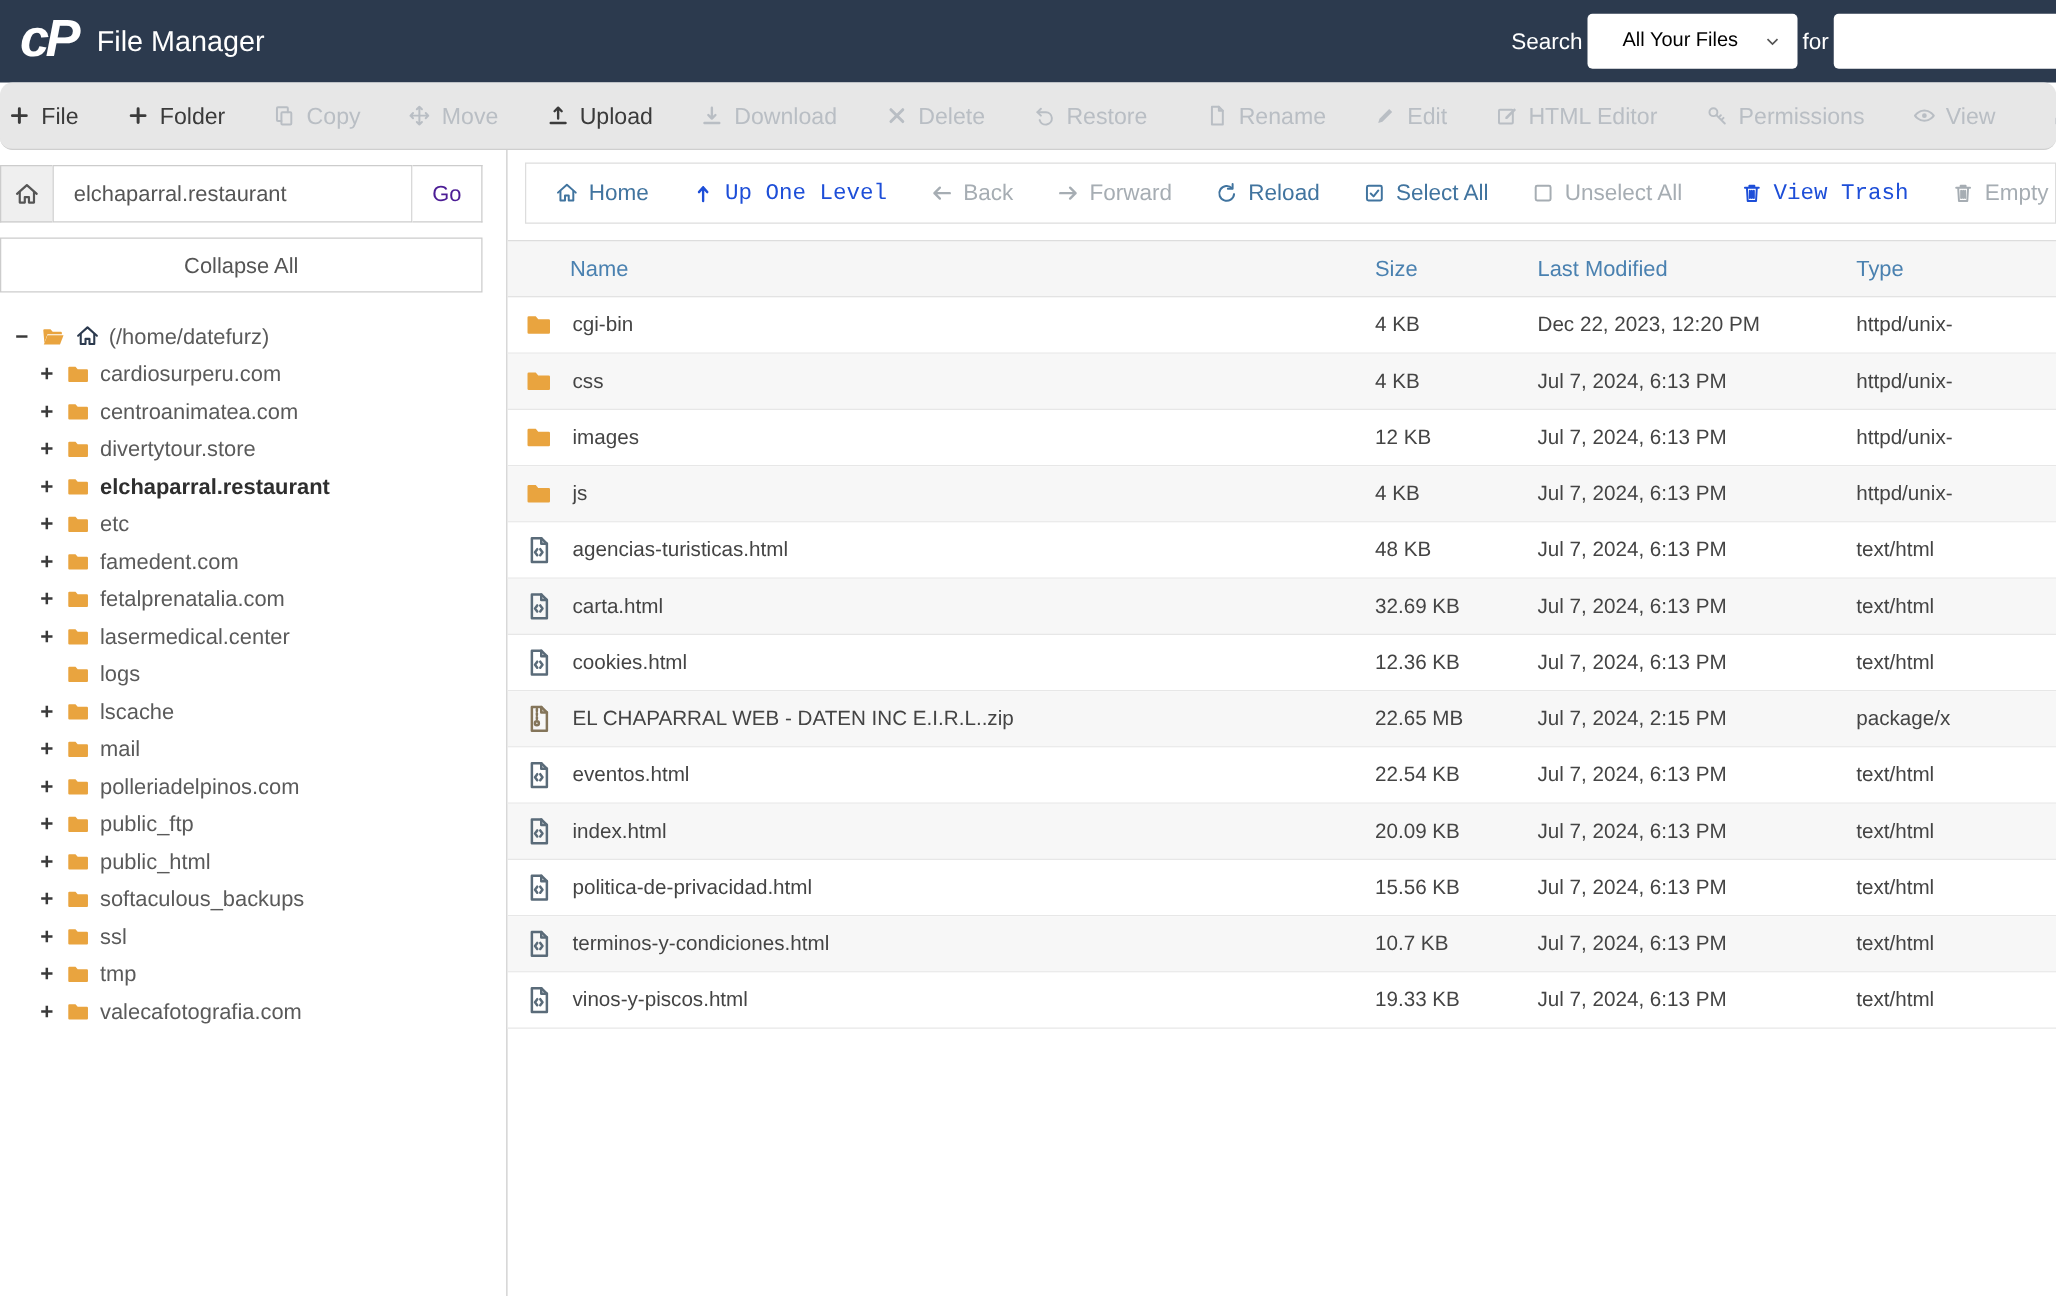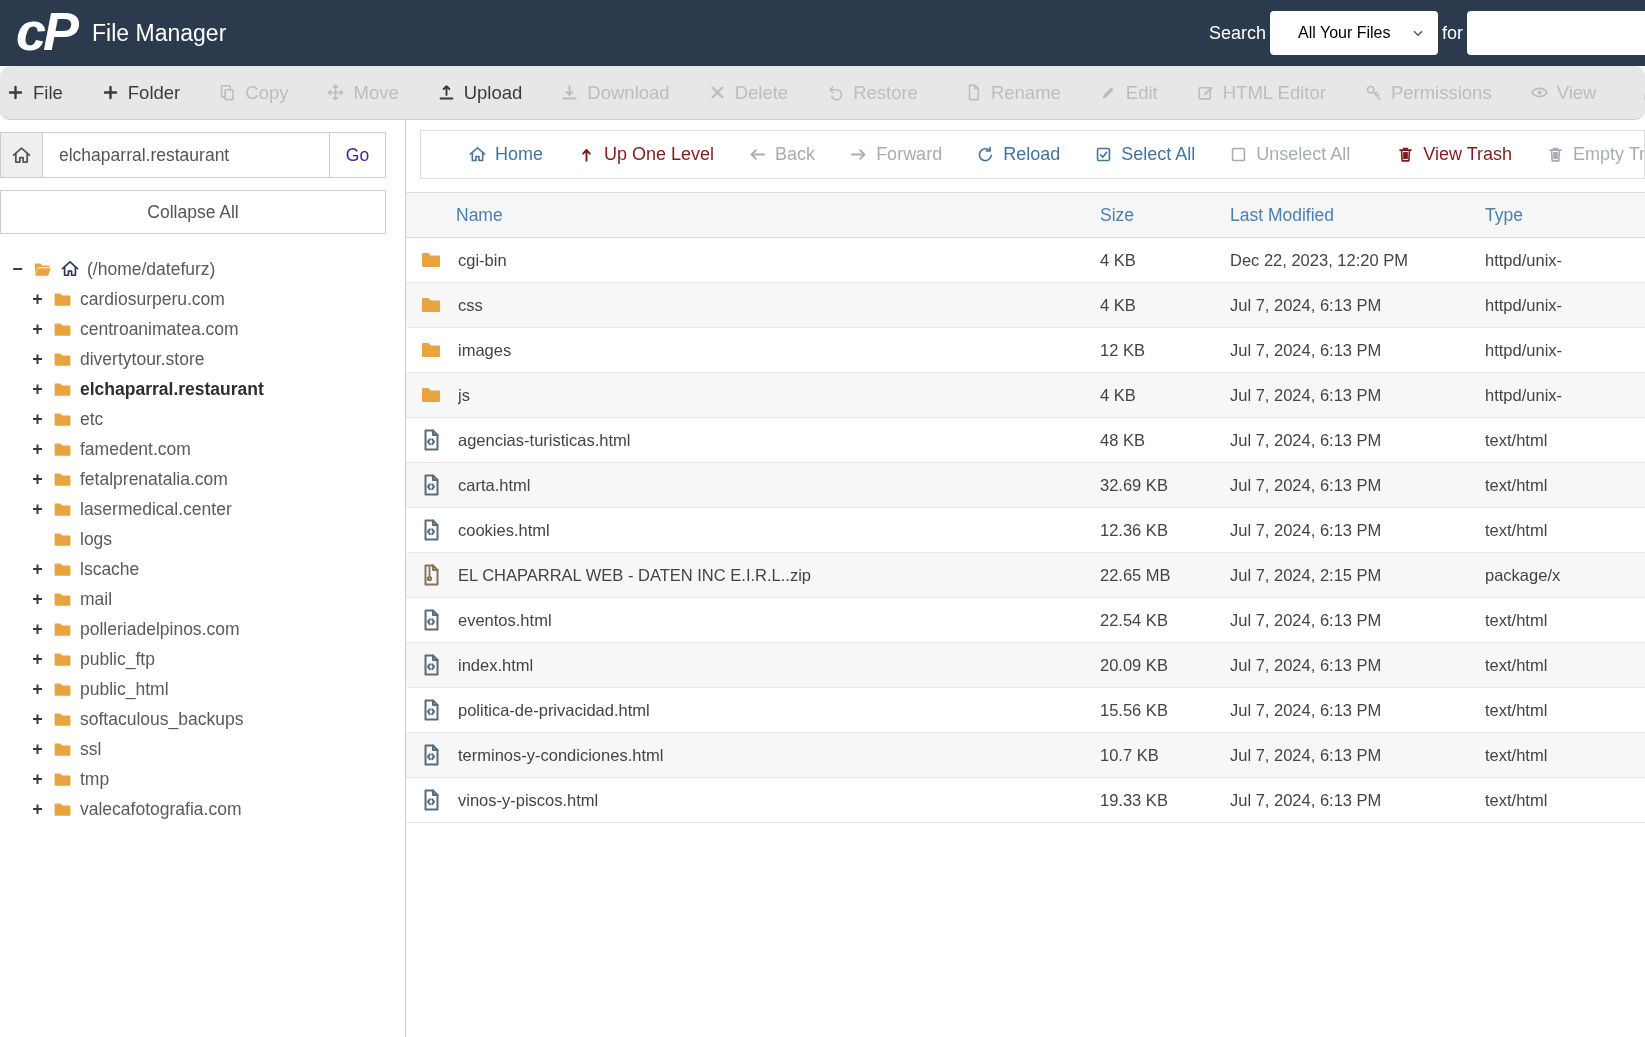--- a/index.html
+++ b/index.html
@@ -3,21 +3,21 @@
 <meta charset="utf-8">
 <style>
   * { margin:0; padding:0; box-sizing:border-box; }
   html,body { background:#fff; }
   body { font-family:"Liberation Sans", sans-serif; }
   .app { width:1645px; height:1037px; position:relative; overflow:hidden; background:#fff; }
 
   
   .topbar { height:66px; background:#2c3a4e; display:flex; align-items:center; justify-content:space-between; color:#fff; }
   .brand { display:flex; align-items:center; padding-left:16px; }
-  .logo { font-size:54px; font-weight:800; font-style:italic; letter-spacing:-3px; line-height:1; padding-bottom:4px; }
+  .logo { font-size:42px; font-weight:800; font-style:italic; letter-spacing:-3px; line-height:1; padding-bottom:4px; }
   .app-title { font-size:23px; font-weight:400; margin-left:16px; }
   .search-area { display:flex; align-items:center; gap:4px; }
   .search-label { font-size:18px; }
   .search-select { background:#fff; color:#000000; width:168px; height:44px; border-radius:4px; display:flex; align-items:center; justify-content:space-between; padding:0 12px 0 28px; font-size:16px; cursor:pointer; }
   .search-select svg { width:16px; height:16px; color:#555; }
   .for-label { font-size:18px; }
   .search-input { width:178px; height:44px; border:none; border-radius:4px 0 0 4px; font-size:16px; padding:0 10px; outline:none; }
 
   
   .toolbar { height:54px; background:#e7e7e7; border-bottom:1px solid #cfcfcf; display:flex; align-items:center; overflow:hidden;border-radius:10px; }
@@ -44,25 +44,25 @@
   
   .tree { list-style:none; margin-top:20px; }
   .tree li { display:flex; align-items:center; gap:7px; padding:4.5px 0 4.5px 10px; font-size:17.5px; color:#5a5a5a; cursor:pointer; white-space:nowrap; }
   .tree li.child { padding-left:30px; }
   .tree li.bold { font-weight:700; color:#2e2e2e; }
   .expander { width:15px; text-align:center; font-weight:700; color:#3a3a3a; font-size:18px; flex:0 0 auto; }
   .tree svg.folder-ic { width:21px; height:21px; color:#e9a43f; flex:0 0 auto; }
   .tree svg.house-ic { width:20px; height:20px; color:#2c3a4e; flex:0 0 auto; }
 
   
-  .navbar { margin:10px 0 0 14px; height:49px; border:1px solid #ddd; background:#fff; display:flex; align-items:center; overflow:hidden;padding-left:24px; }
+  .navbar { margin:10px 0 0 14px; height:49px; border:1px solid #ddd; background:#fff; display:flex; align-items:center; overflow:hidden; }
   .nav-item { display:flex; align-items:center; gap:8px; padding:0 17px; font-size:18px; height:100%; cursor:pointer; white-space:nowrap; background:none; border:none; font-family:inherit; }
   .nav-item:first-child { margin-left:6px; }
   .nav-item.blue { color:#41749f; }
-  .nav-item.navy { color:#7f1d1d; }
+  .nav-item.navy { color:#1d4ed8;font-family:Liberation Mono, monospace; }
   .nav-item.disabled { color:#a6adb3; cursor:default; }
   .nav-item svg { width:19px; height:19px; flex:0 0 auto; }
   .nav-divider { width:1px; height:100%; background:#e4e4e4; margin:0 6px; }
 
   
   .filetable { margin-top:13px; width:100%; }
   .thead, .frow { display:grid; grid-template-columns:694px 130px 255px 220px; align-items:center; }
   .thead { height:46px; background:#f6f6f6; border-top:1px solid #ddd; border-bottom:1px solid #ddd; color:#4a81b0; font-size:17.5px; }
   .th-name { padding-left:50px; }
   .frow { height:45px; border-bottom:1px solid #e7e7e7; font-size:16.5px; color:#444; background:#fff; }

